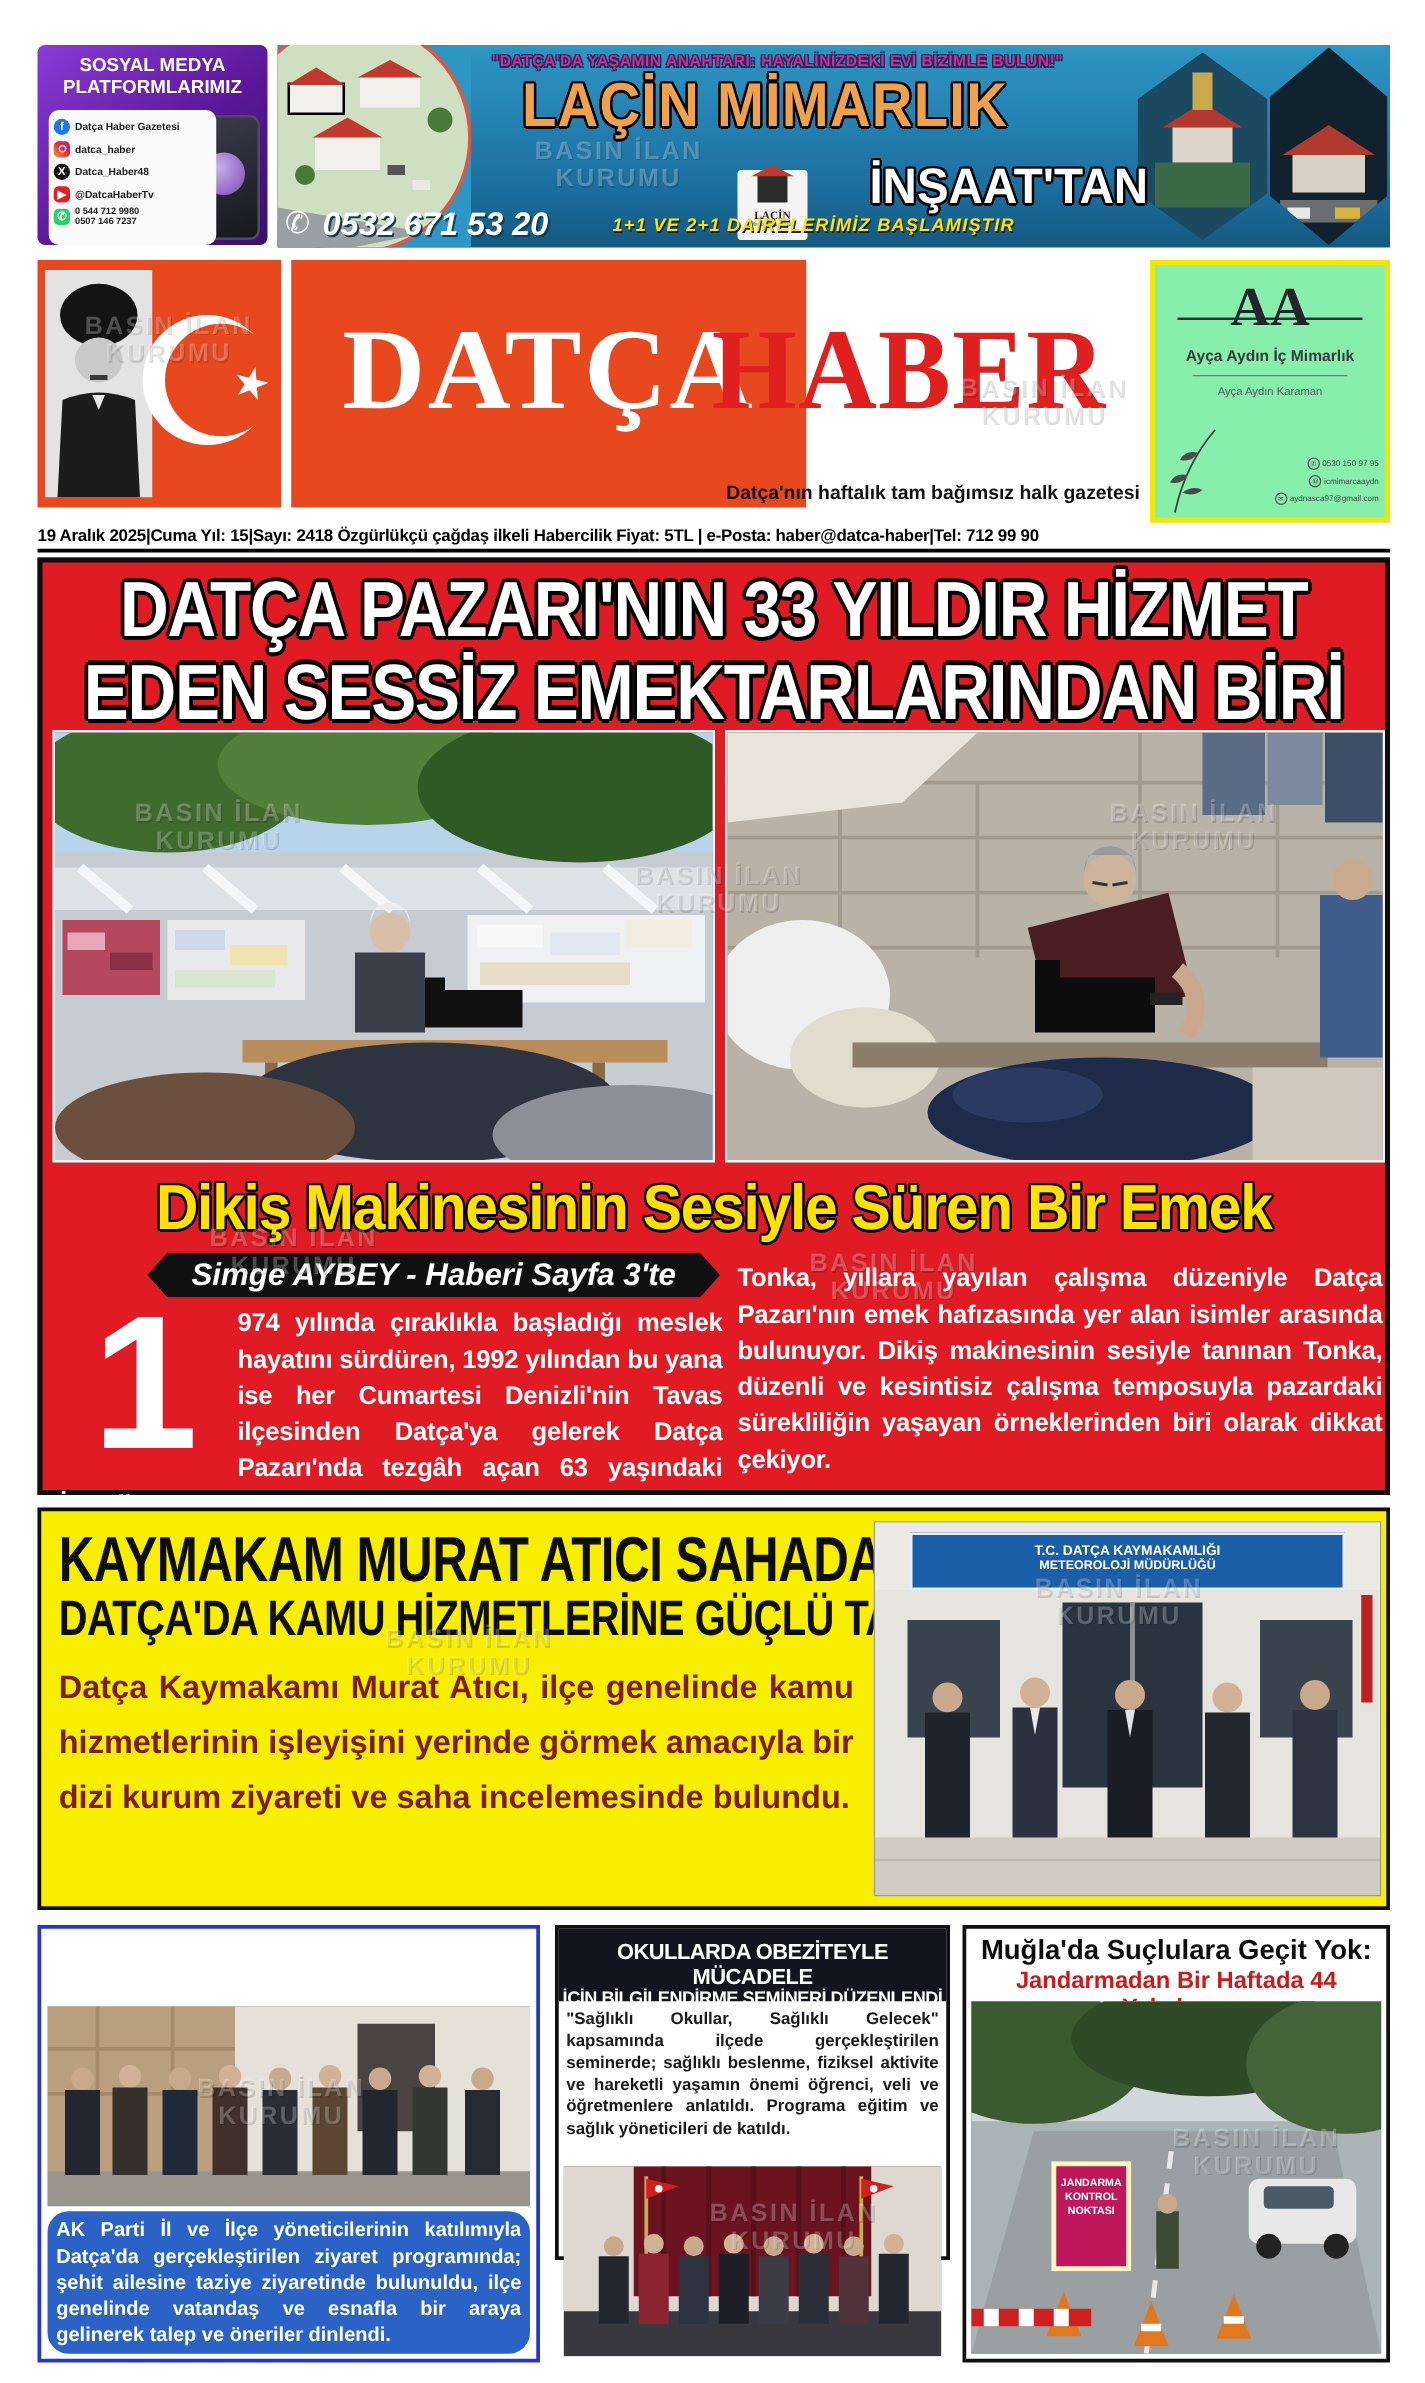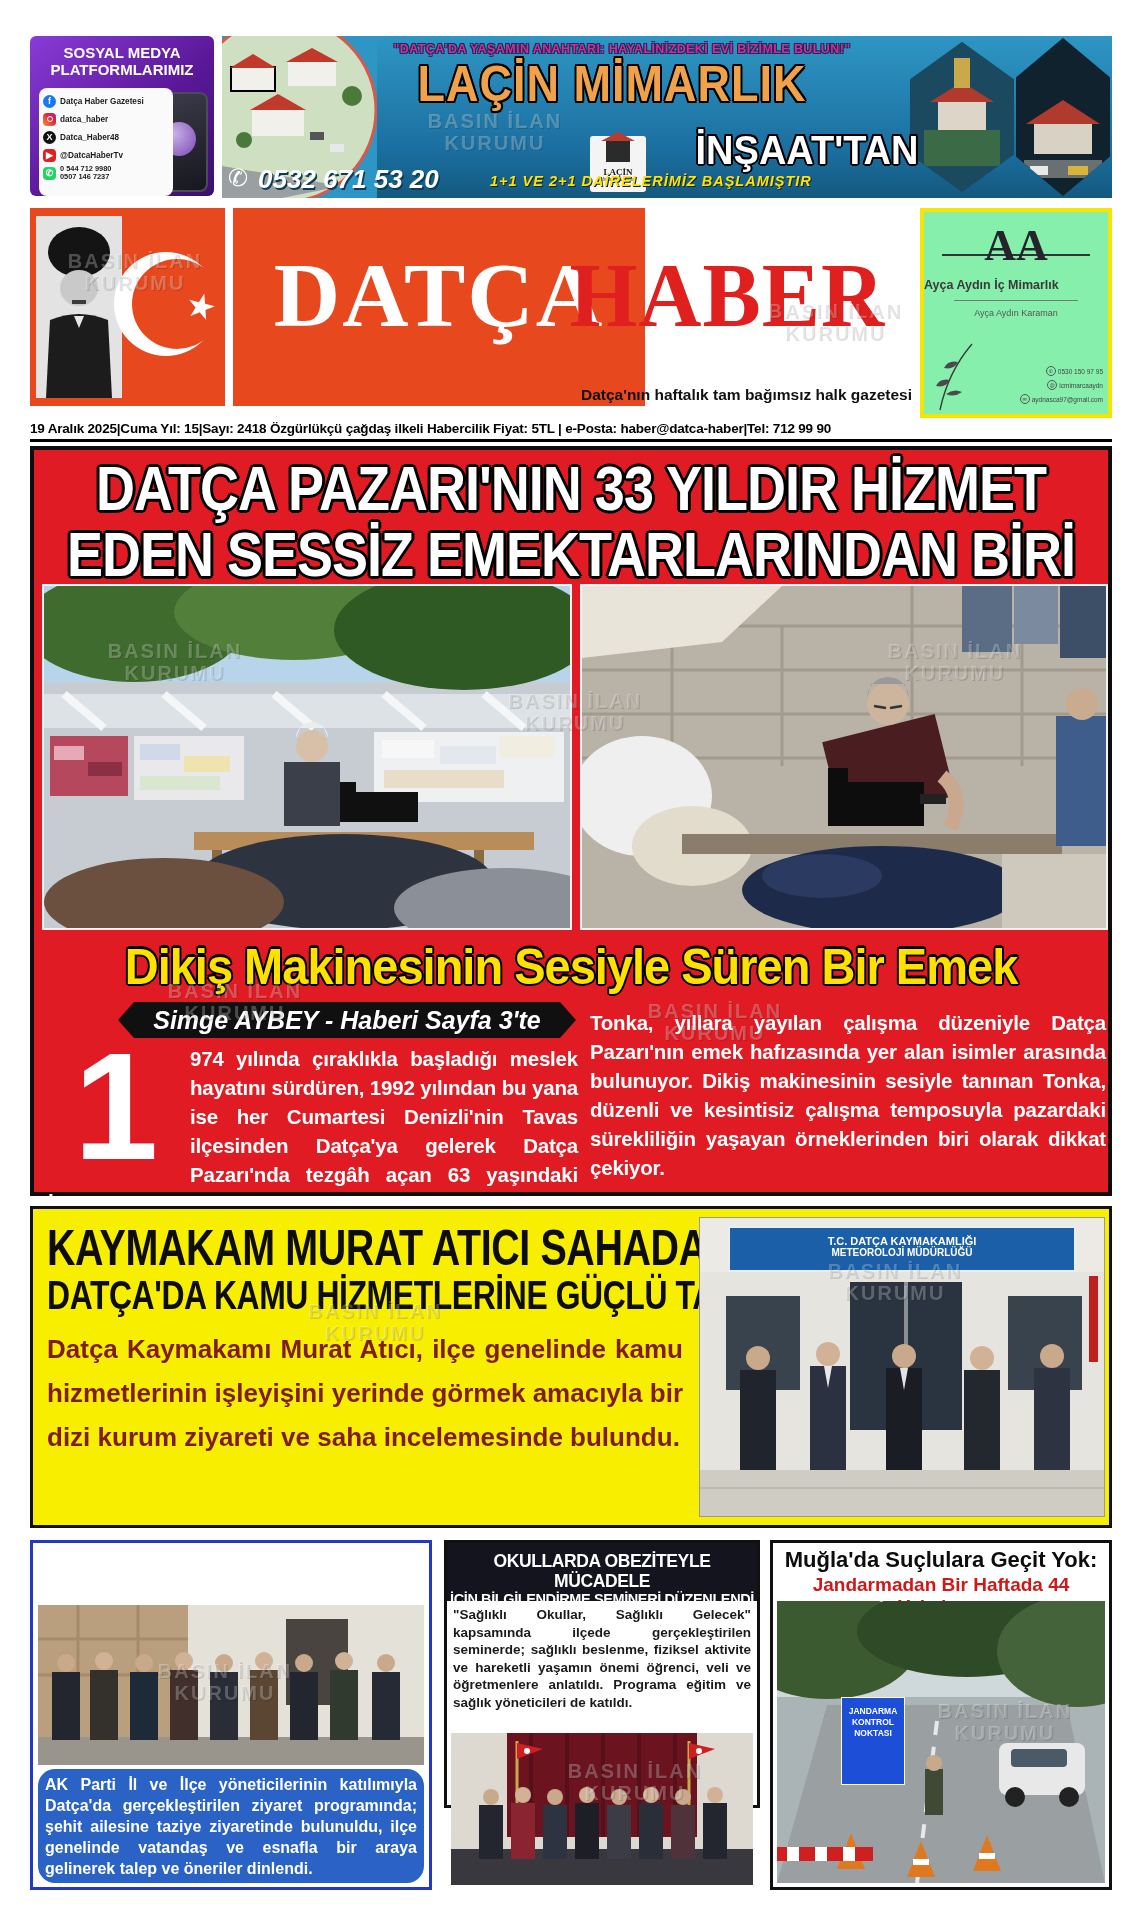--- a/index.html
+++ b/index.html
@@ -67,21 +67,21 @@
   .mh-tagline{left:562px;top:386px;width:350px;text-align:right;font-size:15.5px;font-weight:bold;color:#111;}
   .crescent{position:absolute;left:84px;top:44px;width:104px;height:104px;border-radius:50%;background:#fff;}
   .crescent::after{content:"";position:absolute;left:18px;top:7px;width:90px;height:90px;
       border-radius:50%;background:#e8481e;}
   .star{position:absolute;left:156px;top:78px;font-size:34px;color:#fff;transform:rotate(14deg);}
   .ayca{left:920px;top:208px;width:192px;height:210px;background:#86efac;border:4px solid #f6e500;
       box-sizing:border-box;overflow:hidden;}
   .ayca-line{position:absolute;left:18px;top:42px;width:148px;height:1.5px;background:#333;}
   .ayca-aa{position:absolute;left:0;top:10px;width:100%;text-align:center;
       font-family:"Liberation Serif",serif;font-size:44px;font-weight:bold;color:#24242a;line-height:48px;}
-  .ayca-brand{position:absolute;left:0;top:66px;width:100%;text-align:left;font-size:12.5px;
+  .ayca-brand{position:absolute;left:0;top:66px;width:100%;text-align:center;font-size:12.5px;
       font-weight:bold;color:#3a3a3a;}
   .ayca-rule2{position:absolute;left:30px;top:88px;width:124px;height:1px;background:#777;}
   .ayca-person{position:absolute;left:0;top:96px;width:100%;text-align:center;font-size:9px;color:#555;}
   .ayca-ct{position:absolute;right:5px;display:flex;align-items:center;font-size:6.5px;color:#444;}
   .ayca-ct .ic{display:inline-flex;width:8px;height:8px;border:1px solid #555;border-radius:50%;
       font-size:5px;align-items:center;justify-content:center;margin-right:2px;color:#444;}
   .dateline{left:30px;top:421px;width:884px;font-size:13.5px;font-weight:bold;color:#000;
       white-space:nowrap;letter-spacing:-.2px;}
   .rule{left:30px;top:439px;width:1082px;height:3px;background:#000;}
   
@@ -131,22 +131,22 @@
   .b-mid-body{position:absolute;left:6px;top:63px;width:298px;font-size:13.5px;line-height:17.5px;
       font-weight:bold;color:#1a1a1a;text-align:justify;}
   .b-mid-photo{position:absolute;left:4px;top:190px;width:302px;height:152px;overflow:hidden;background:#888;}
   .b-right{left:770px;top:1540px;width:342px;height:350px;border:3px solid #101010;box-sizing:border-box;
       background:#fff;}
   .b-right-h1{position:absolute;left:0;top:4px;width:100%;text-align:center;font-size:22px;
       font-weight:bold;color:#0d0d0d;}
   .b-right-h2{position:absolute;left:0;top:31px;width:100%;text-align:center;font-size:19px;
       font-weight:bold;color:#d01818;}
   .b-right-photo{position:absolute;left:4px;top:58px;width:328px;height:282px;overflow:hidden;background:#889;}
-  .jsign{position:absolute;left:64px;top:96px;width:64px;height:88px;background:#1d4ed8;
-      border:1px solid #fef9c3;box-sizing:border-box;color:#fff;font-weight:bold;font-size:8.5px;
+  .jsign{position:absolute;left:64px;top:128px;width:64px;height:88px;background:#be185d;
+      border:4px solid #fef9c3;box-sizing:border-box;color:#fff;font-weight:bold;font-size:8.5px;
       line-height:11px;text-align:center;padding-top:8px;}
 </style>
 </head>
 <body>
 
 <div id="page">
 
   <div class="abs social">
     <div class="social-title">
       <div>SOSYAL MEDYA</div>

